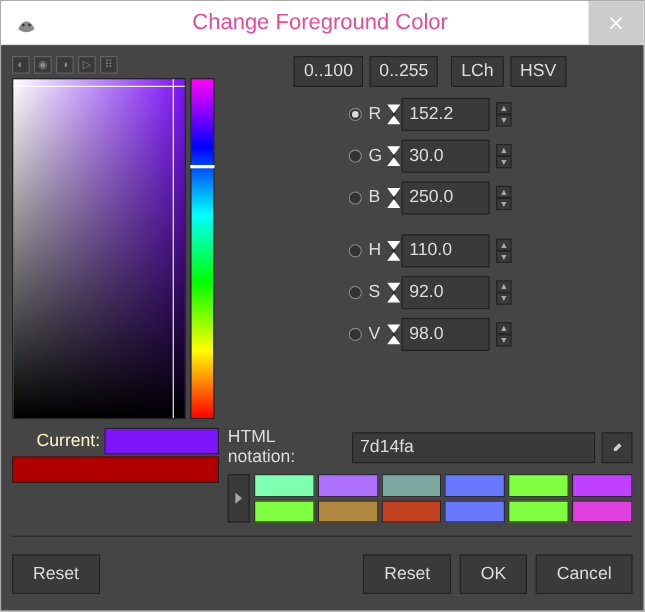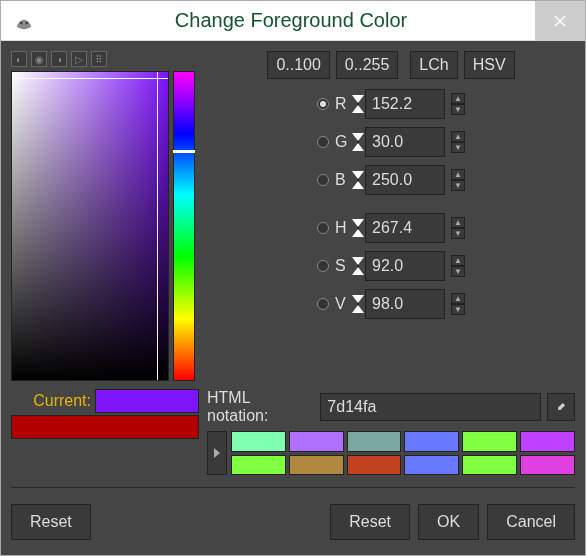--- a/index.html
+++ b/index.html
@@ -1,20 +1,20 @@
 <!DOCTYPE html>
 <html><head>
 <meta charset="utf-8">
 <style>
 * { box-sizing: border-box; margin: 0; padding: 0; font-family: "Segoe UI", Arial, sans-serif; }
 body { background: #f0f0f0; width: 586px; height: 556px; overflow: hidden; }
 .window { width: 586px; height: 556px; background: #fff; border: 1px solid #aaa; display: flex; flex-direction: column; }
 .titlebar { height: 40px; background: #fff; display: flex; align-items: center; border-bottom: 1px solid #ddd; }
 .app-icon { width: 30px; height: 30px; margin: 0 8px; display: flex; align-items: center; justify-content: center; }
-.title { flex: 1; text-align: center; font-size: 20px; color: #14532d; }
+.title { flex: 1; text-align: center; font-size: 20px; color: #ec4899; }
 .close-btn { width: 50px; height: 40px; background: #ccc; color: #fff; display: flex; align-items: center; justify-content: center; font-size: 18px; cursor: pointer; }
 .body { flex: 1; background: #454545; padding: 10px; display: flex; flex-direction: column; gap: 8px; }
 .main-row { display: flex; gap: 8px; }
 .left-col { width: 188px; display: flex; flex-direction: column; }
 .tool-icons { height: 18px; display: flex; gap: 4px; margin-bottom: 2px; }
 .tool-icon { width: 16px; height: 16px; border: 1px solid #666; background: #3a3a3a; display:flex; align-items:center; justify-content:center; font-size:10px; color:#888; }
 .picker-row { display: flex; gap: 4px; }
 .sv-box { width: 158px; height: 310px; border: 1px solid #222; position: relative; background: linear-gradient(to bottom, rgba(0,0,0,0) 0%, #000 100%), linear-gradient(to right, #fff 0%, #7d14fa 100%); }
 .sv-cross-v { position:absolute; top:0; bottom:0; width:1px; background:#fff; left: 145px; }
 .sv-cross-h { position:absolute; left:0; right:0; height:1px; background:#fff; top: 6px; }
@@ -37,21 +37,21 @@
 .html-row { display:flex; align-items:center; gap:6px; }
 .html-label { color:#ddd; font-size:16px; }
 .html-input { flex:1; height:28px; background:#3a3a3a; border:1px solid #222; color:#ddd; padding:2px 6px; font-size:16px; }
 .eyedrop { width:28px; height:28px; background:#3a3a3a; border:1px solid #222; display:flex; align-items:center; justify-content:center; cursor:pointer; color:#ccc; }
 .swatch-area { display:flex; gap:4px; align-items:center; }
 .expand { width:20px; height:44px; background:#3a3a3a; border:1px solid #222; display:flex; align-items:center; justify-content:center; color:#aaa; cursor:pointer; }
 .swatch-grid { flex:1; display:grid; grid-template-columns: repeat(6,1fr); grid-template-rows: repeat(2,1fr); gap:3px; height:44px; }
 .swatch { border:1px solid #222; cursor:pointer; }
 .color-compare { display:flex; flex-direction:column; gap:2px; width:188px; }
 .cc-row { display:flex; align-items:center; gap:4px; }
-.cc-label { color:#eab308; font-size:16px; width:80px; text-align:right; }
+.cc-label { color:#fef9c3; font-size:16px; width:80px; text-align:right; }
 .cc-box { flex:1; height:24px; border:1px solid #222; }
 .footer { display:flex; gap:8px; padding: 4px 0 0 0; }
 .btn { background:#3a3a3a; border:1px solid #222; color:#ddd; padding:8px 18px; font-size:16px; cursor:pointer; }
 .sep { height:1px; background:#2a2a2a; margin: 4px 0; }
 .bottom-half { display:flex; gap:8px; }
 </style>
 </head>
 <body>
 
 <div class="window">
@@ -141,21 +141,21 @@
                 <div class="spin">▼</div>
               </div>
             </div>
             <div class="channel-row" style="margin-top: 10px;">
               <div class="radio"></div>
               <div class="ch-label">H</div>
               <div class="slider" style="background:linear-gradient(to right,#f00,#ff0,#0f0,#0ff,#00f,#f0f,#f00)">
                 <div class="slider-mark" style="left:74%"></div>
                 <div class="slider-mark bot" style="left:74%"></div>
               </div>
-              <div class="val-box">267.4</div>
+              <div class="val-box">110.0</div>
               <div class="spinner">
                 <div class="spin">▲</div>
                 <div class="spin">▼</div>
               </div>
             </div>
             <div class="channel-row">
               <div class="radio"></div>
               <div class="ch-label">S</div>
               <div class="slider" style="background:linear-gradient(to right,#fafafa,#7d14fa)">
                 <div class="slider-mark" style="left:92%"></div>

